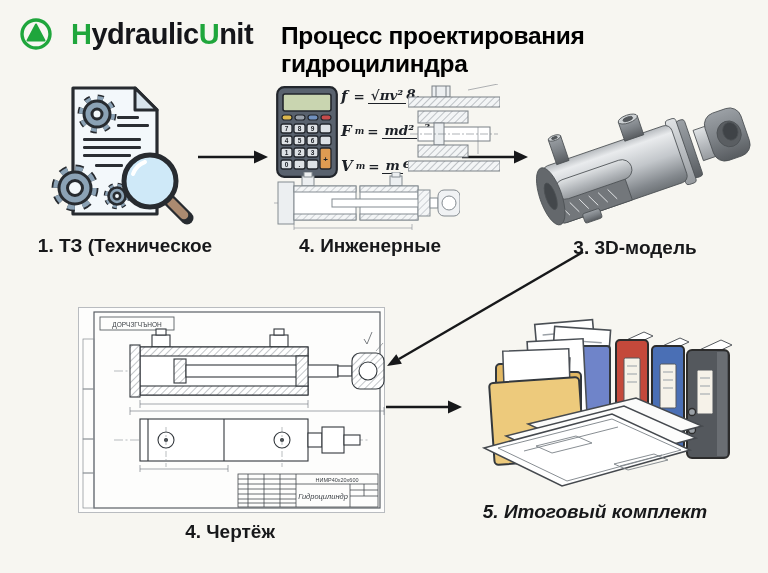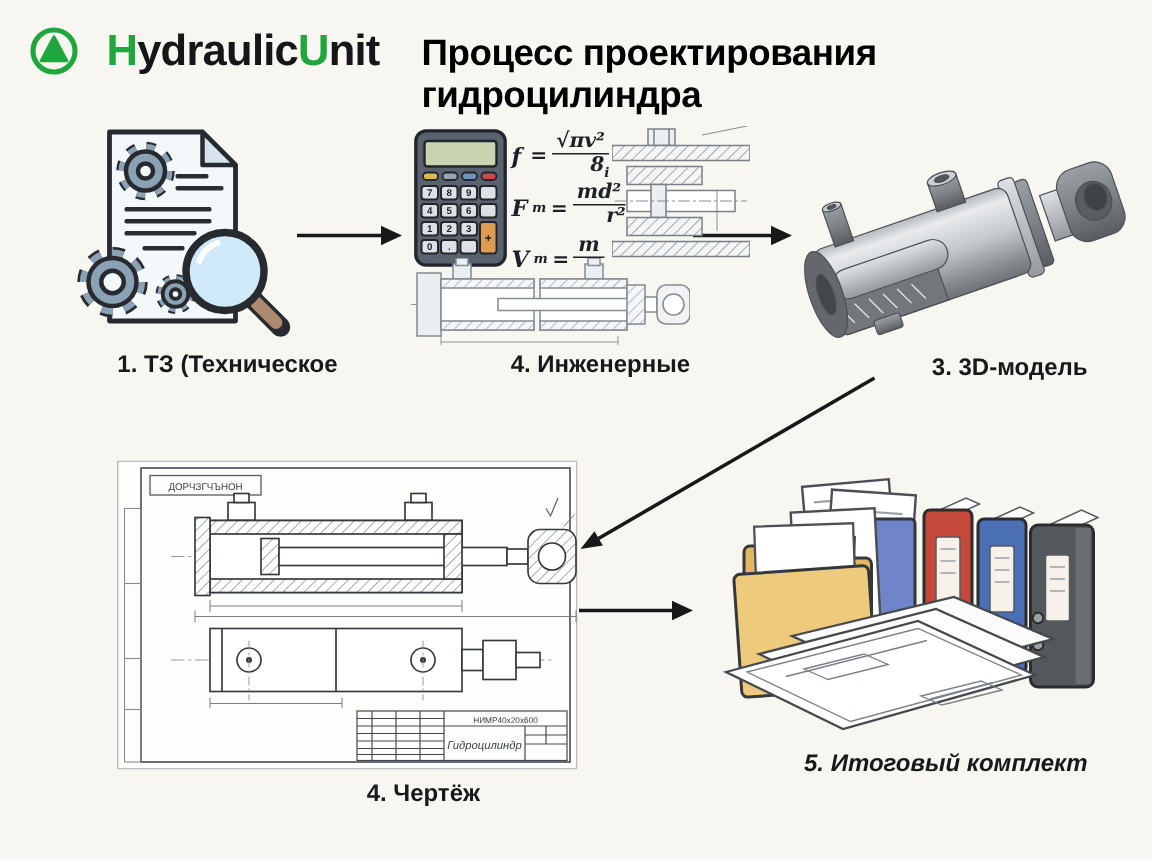--- a/index.html
+++ b/index.html
@@ -5,21 +5,21 @@
   html,body{margin:0;padding:0;}
   #canvas{position:relative;width:768px;height:573px;background:#f7f6f1;overflow:hidden;
           font-family:"Liberation Sans",sans-serif;}
   
   .logo{position:absolute;left:18px;top:16px;display:flex;align-items:center;gap:17px;}
   .logo-text{font-weight:700;font-size:29px;letter-spacing:-0.5px;color:#15161a;line-height:1;}
   .logo-text .g{color:#1fa63c;}
   .page-title{position:absolute;left:281px;top:22px;margin:0;font-weight:700;font-size:24.5px;
               color:#000000;letter-spacing:-0.3px;}
   
-  .step-label{position:absolute;font-weight:700;font-size:16px;color:#17181a;text-align:right;
+  .step-label{position:absolute;font-weight:700;font-size:19px;color:#17181a;text-align:center;
               line-height:1.28;}
   .step-label span{display:block;}
   #label1{left:25px;top:234px;width:200px;}
   #label2{left:280px;top:234px;width:180px;}
   #label3{left:545px;top:236px;width:180px;}
   #label4{left:140px;top:520px;width:180px;}
   #label5{left:465px;top:500px;width:260px;font-style:italic;}
   
   .art{position:absolute;}
   #icon1{left:45px;top:76px;}
@@ -30,21 +30,21 @@
   #longsec{left:272px;top:172px;}
   #model3d{left:518px;top:68px;}
   #blueprint{left:78px;top:307px;}
   #folders{left:466px;top:306px;}
   #arrows{left:0;top:0;pointer-events:none;}
   
   .formula{display:flex;align-items:center;gap:3px;font-family:"DejaVu Serif",serif;
            font-style:italic;font-weight:700;font-size:13.5px;color:#1d2127;}
   .formula .f-sym{font-size:15px;}
   .formula sub{font-size:9px;font-style:italic;}
-  .frac{display:inline-flex;flex-direction:column;align-items:flex-end;line-height:1.1;}
+  .frac{display:inline-flex;flex-direction:row;align-items:center;line-height:1.1;}
   .frac .num{border-bottom:1.6px solid #1d2127;padding:0 3px;}
   svg text{font-family:"Liberation Sans",sans-serif;}
 </style>
 </head>
 <body>
 
 <div id="canvas">
 
   <div class="logo">
     <svg width="36" height="36" viewBox="0 0 36 36">

